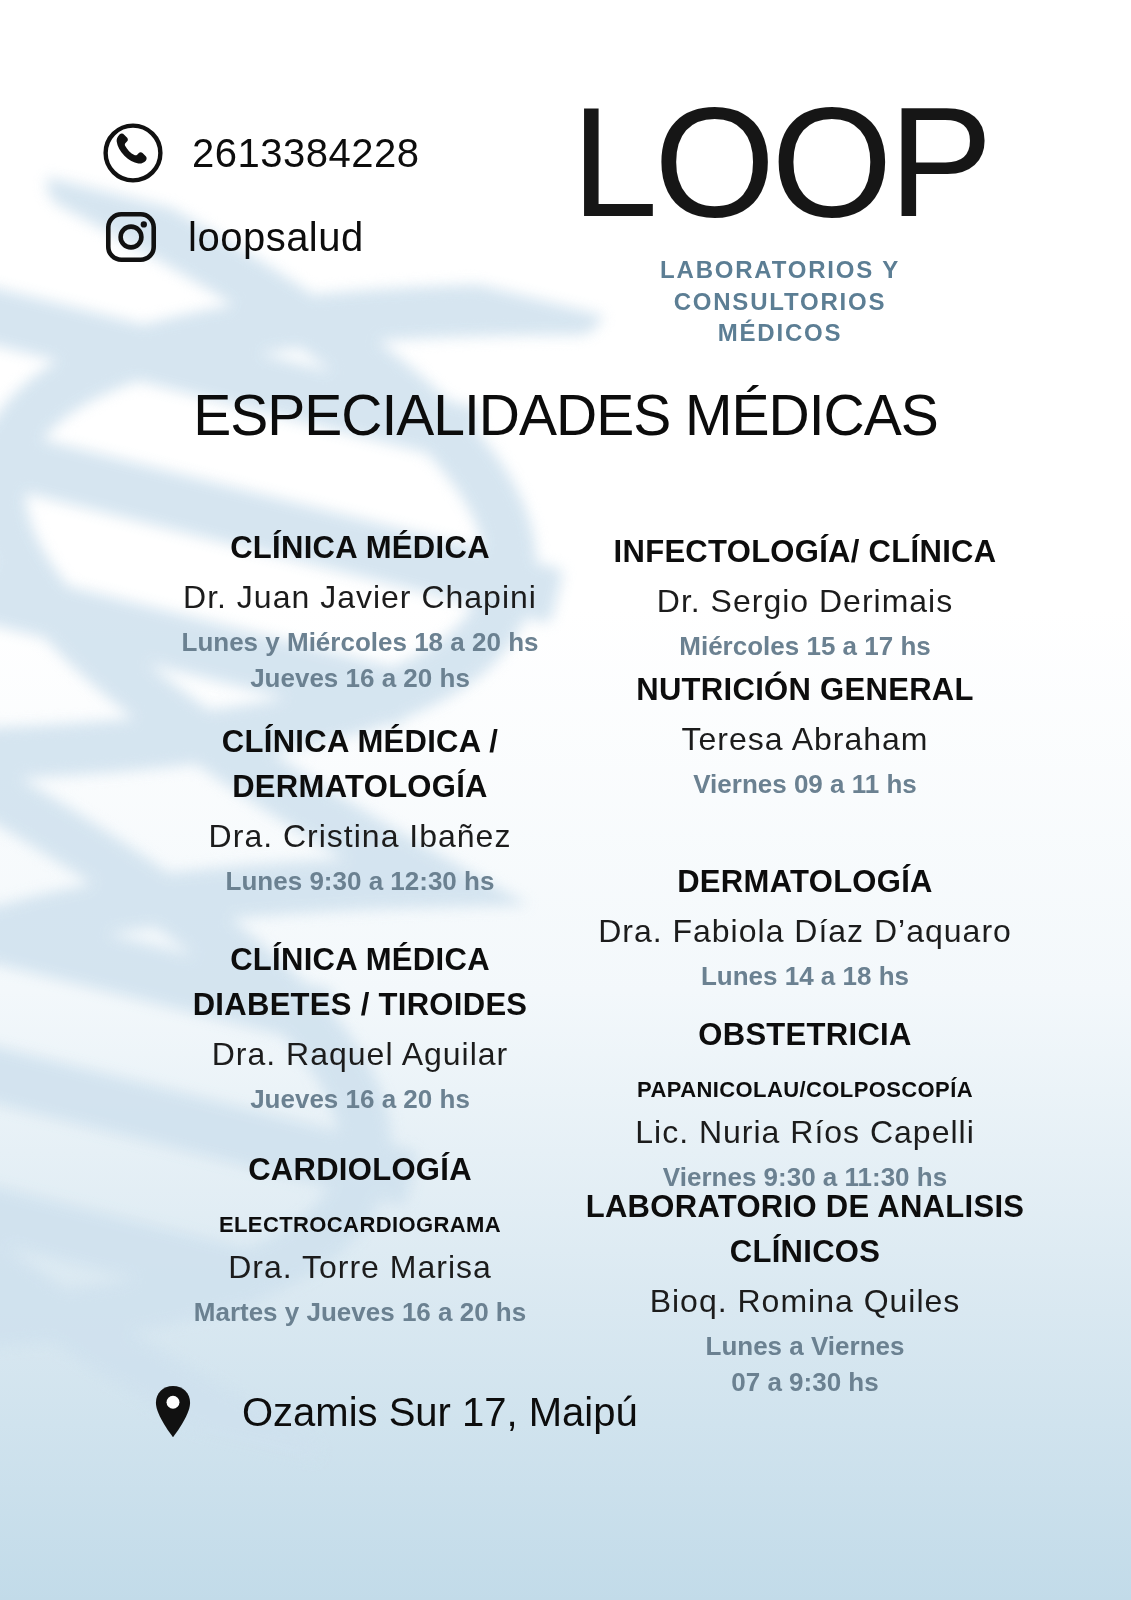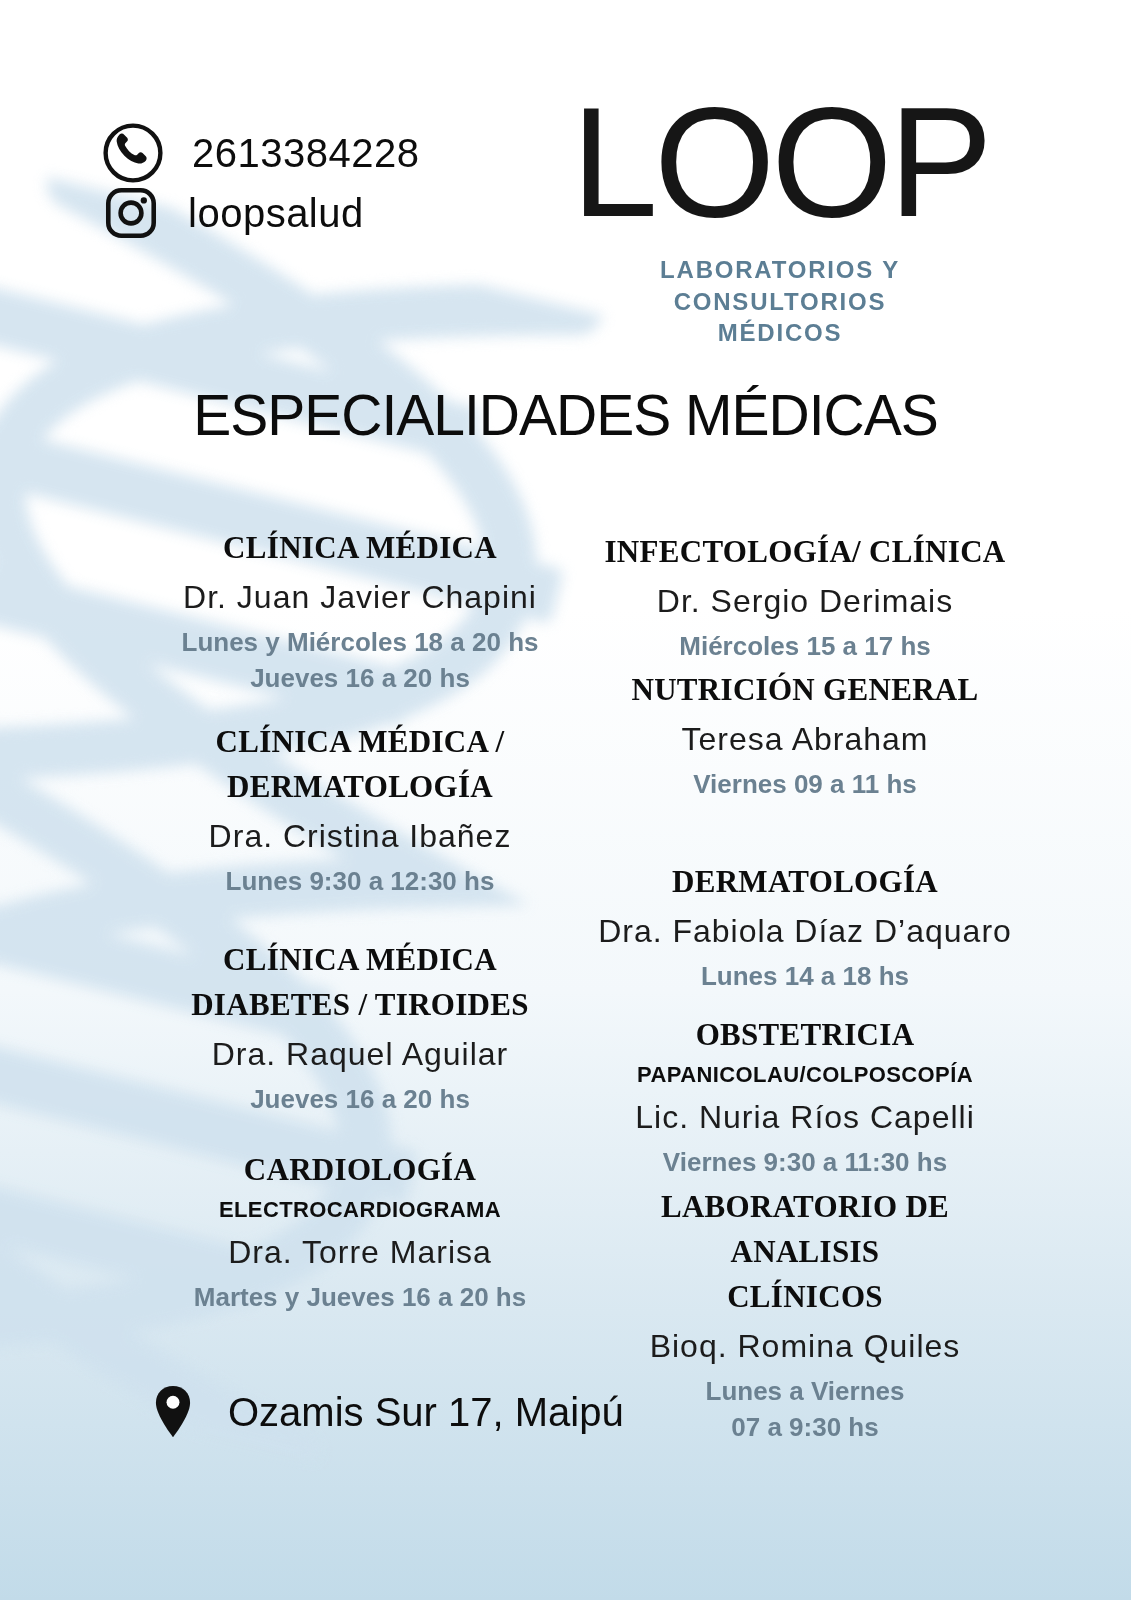--- a/index.html
+++ b/index.html
@@ -5,41 +5,41 @@
   html,body{margin:0;padding:0;background:#888;}
   .page{
     position:relative;width:1131px;height:1600px;margin:0 auto;overflow:hidden;
     background:linear-gradient(180deg,#ffffff 0%,#ffffff 38%,#f3f8fb 62%,#d9e8f1 82%,#c2dbe9 100%);
     font-family:"Liberation Sans",sans-serif;color:#111;
   }
   
   .watermark{position:absolute;left:-170px;top:248px;width:860px;height:1180px;
     transform:rotate(14deg);filter:blur(7px);opacity:.85;pointer-events:none;}
   
-  .contact{position:absolute;left:102px;top:122px;display:flex;flex-direction:column;}
+  .contact{position:absolute;left:102px;top:122px;display:flex;flex-direction:column;gap:24px;}
   .contact-row{display:flex;align-items:center;gap:28px;}
   .contact-row span{font-size:40px;letter-spacing:.5px;color:#0d0d0d;}
   
   .logo{position:absolute;left:563px;top:84px;width:434px;text-align:center;}
   .loop-word{font-size:156px;font-weight:300;letter-spacing:-4px;line-height:1;color:#161616;}
   .loop-sub{margin-top:14px;font-size:24px;font-weight:700;letter-spacing:1.8px;line-height:1.32;color:#5c7e94;}
   
   .title{position:absolute;left:0;top:382px;width:100%;margin:0;text-align:center;
     font-size:57px;font-weight:400;letter-spacing:-1px;color:#0c0c0c;}
   
   .section{position:absolute;text-align:center;}
   .sec-l{left:130px;width:460px;}
   .sec-r{left:585px;width:440px;}
-  .sec-title{font-size:31px;font-weight:800;line-height:1.45;letter-spacing:.3px;color:#0d0d0d;font-family:Liberation Serif, serif;}
-  .sec-subtitle{margin-top:2px;font-size:22px;font-weight:800;letter-spacing:.4px;line-height:1.4;color:#0d0d0d;}
+  .sec-title{font-size:31px;font-weight:800;line-height:1.45;letter-spacing:.3px;color:#0d0d0d;}
+  .sec-subtitle{margin-top:17px;font-size:22px;font-weight:800;letter-spacing:.4px;line-height:1.4;color:#0d0d0d;}
   .sec-doctor{margin-top:5px;font-size:32px;font-weight:400;letter-spacing:1px;line-height:1.35;color:#1c1c1c;}
   .sec-doctor + .sec-schedule{margin-top:6px;}
   .sec-schedule{font-size:26px;font-weight:700;line-height:1.38;color:#6b8191;}
   
-  .footer{position:absolute;left:148px;top:1382px;display:flex;align-items:center;gap:30px;}
+  .footer{position:absolute;left:148px;top:1382px;display:flex;align-items:center;gap:44px;}
   .footer span{font-size:40px;color:#0d0d0d;}
 </style>
 </head>
 <body>
 
 <div class="page">
 
   <svg class="watermark" viewBox="0 0 430 590" aria-hidden="true">
     <g stroke="#cfe1ee" stroke-width="26" fill="none" stroke-linecap="round">
       <path d="M45,0 C 225,45 305,90 305,145 C 305,200 225,245 45,295 C 225,345 305,390 305,445 C 305,500 225,545 45,590"></path>

